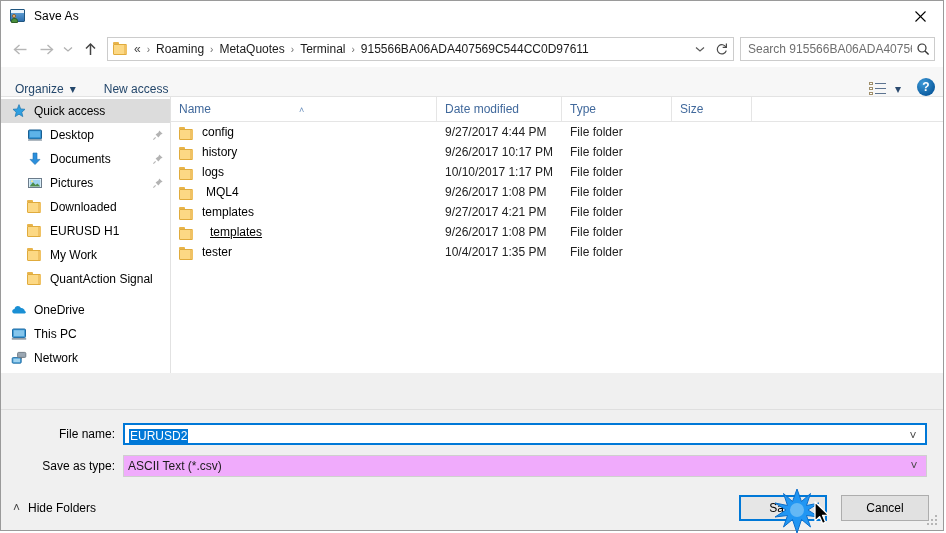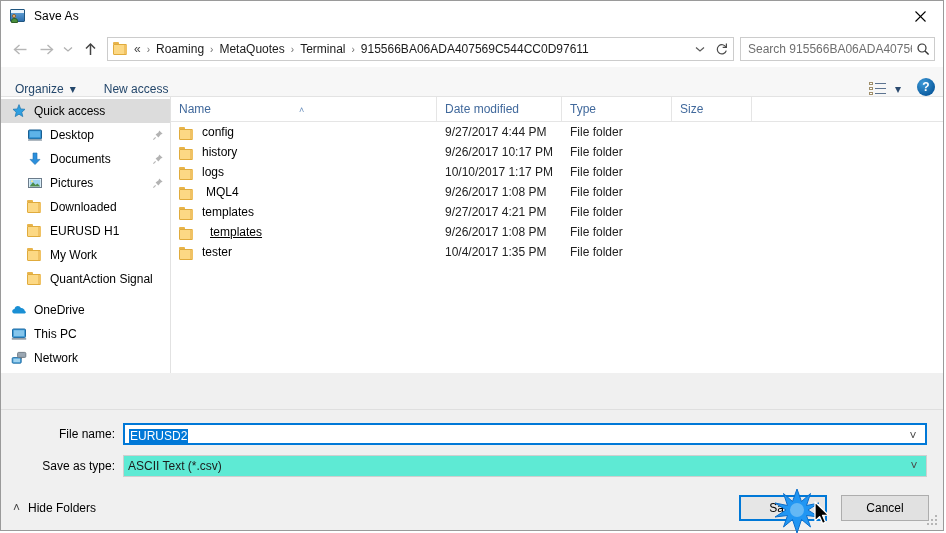--- a/index.html
+++ b/index.html
@@ -367,21 +367,21 @@
     font-size: 12px;
     position: relative;
   }
   .combo.focused {
     border: 2px solid #0078d7;
     background: #ffffff;
     align-items: flex-end;
   }
   .combo.disabled {
     border: 1px solid #cfcfcf;
-    background: #5eead4;
+    background: #f0abfc;
     color: #1c1c1c;
   }
   .combo-value {
     padding-left: 4px;
     flex: 1 1 auto;
     white-space: nowrap;
     overflow: hidden;
   }
   .combo-value .sel {
     background: #0078d7;

